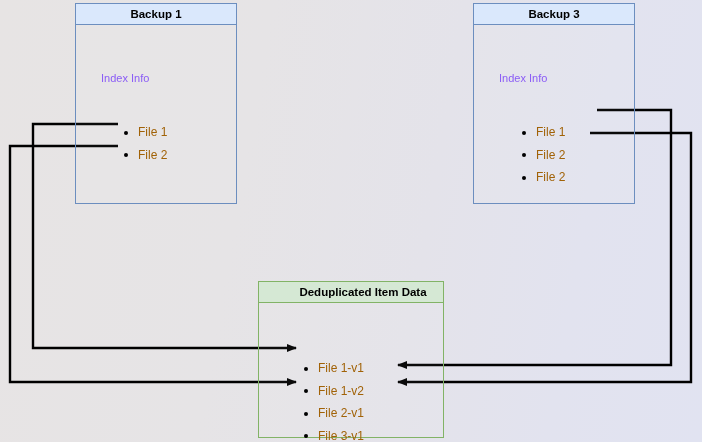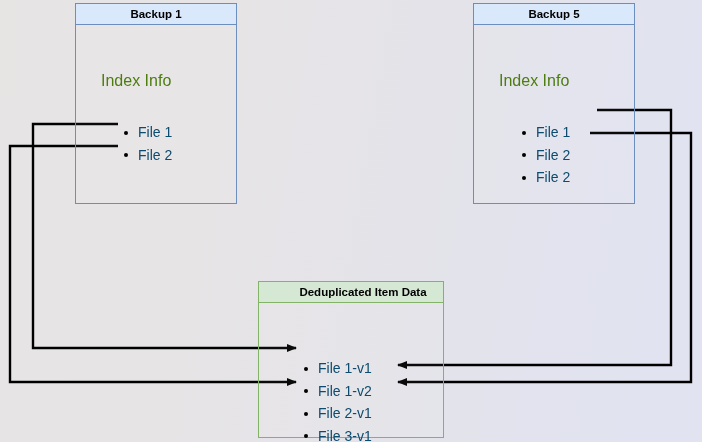--- a/index.html
+++ b/index.html
@@ -18,24 +18,24 @@
   }
   .box .body{
     box-sizing:border-box;width:100%;position:relative;
   }
   .box.blue{border:0;}
   .blue .hdr{background:#dae8fc;border:1px solid #6c8ebf;}
   .blue .body{background:rgba(255,255,255,0.04);border:1px solid #6c8ebf;border-top:none;}
   .green .hdr{background:#d5e8d4;border:1px solid #82b366;padding-left:24px;}
   .green .body{background:rgba(255,255,255,0.04);border:1px solid #82b366;border-top:none;padding-left:44px;}
 
-  .indexlabel{position:absolute;font-size:16px;color:#4d7c0f;white-space:nowrap;}
+  .indexlabel{position:absolute;font-size:11px;color:#8b5cf6;white-space:nowrap;}
   .filelist{position:absolute;margin:0;padding:0;list-style:none;}
   .filelist li{
-    position:relative;font-size:14px;color:#0c4a6e;height:22.5px;line-height:22.5px;
+    position:relative;font-size:12px;color:#a16207;height:22.5px;line-height:22.5px;
     padding-left:17px;white-space:nowrap;
   }
   .filelist li:before{
     content:"";position:absolute;left:3px;top:9.5px;
     width:4px;height:4px;border-radius:50%;background:#000;
   }
 
   
   #backup1{left:75px;top:3px;width:162px;height:201px;}
   #backup1 .body{height:179px;}
@@ -79,21 +79,21 @@
     <div class="body">
       <div class="indexlabel">Index Info</div>
       <ul class="filelist">
         <li>File 1</li>
         <li>File 2</li>
       </ul>
     </div>
   </div>
 
   <div class="box blue" id="backup2">
-    <div class="hdr">Backup 5</div>
+    <div class="hdr">Backup 3</div>
     <div class="body">
       <div class="indexlabel">Index Info</div>
       <ul class="filelist">
         <li>File 1</li>
         <li>File 2</li>
         <li>File 2</li>
       </ul>
     </div>
   </div>
 

